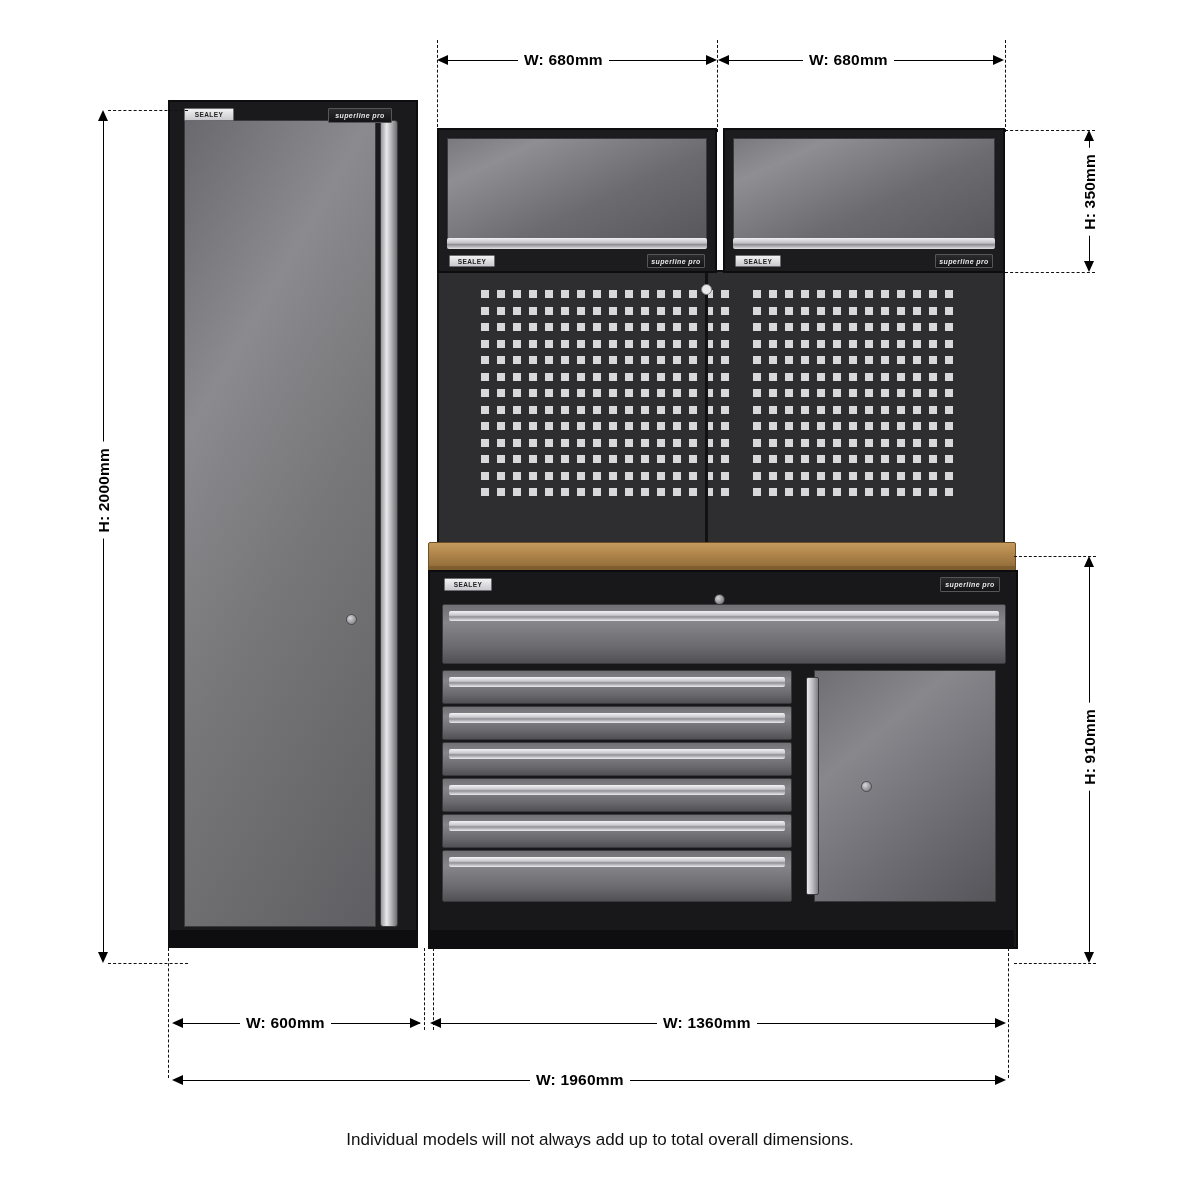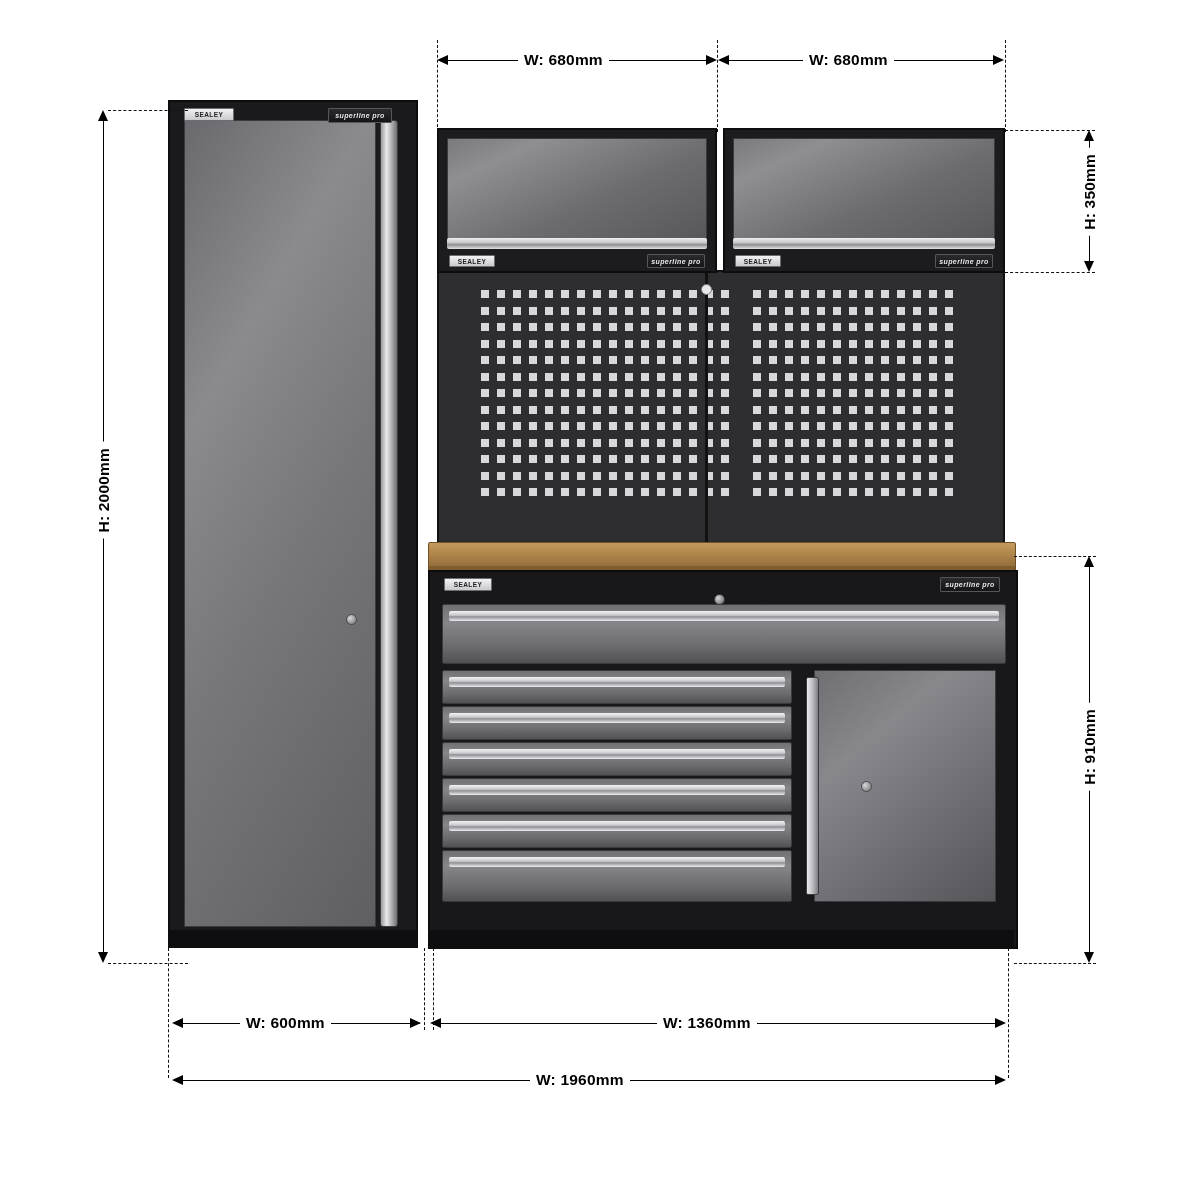--- a/index.html
+++ b/index.html
@@ -583,13 +583,14 @@
   <div class="dim-line-h" style="left:436px;top:1023px;width:566px;"></div>
   <div class="arrow arrow-l" style="left:430px;top:1018px;"></div>
   <div class="arrow arrow-r" style="left:995px;top:1018px;"></div>
   <div class="dim-label" style="left:657px;top:1014px;">W: 1360mm</div>
 
   <div class="dim-line-h" style="left:180px;top:1080px;width:822px;"></div>
   <div class="arrow arrow-l" style="left:172px;top:1075px;"></div>
   <div class="arrow arrow-r" style="left:995px;top:1075px;"></div>
   <div class="dim-label" style="left:530px;top:1071px;">W: 1960mm</div>
 
+  <div class="footnote">Individual models will not always add up to total overall dimensions.</div>
 </div>
 
 </body></html>

